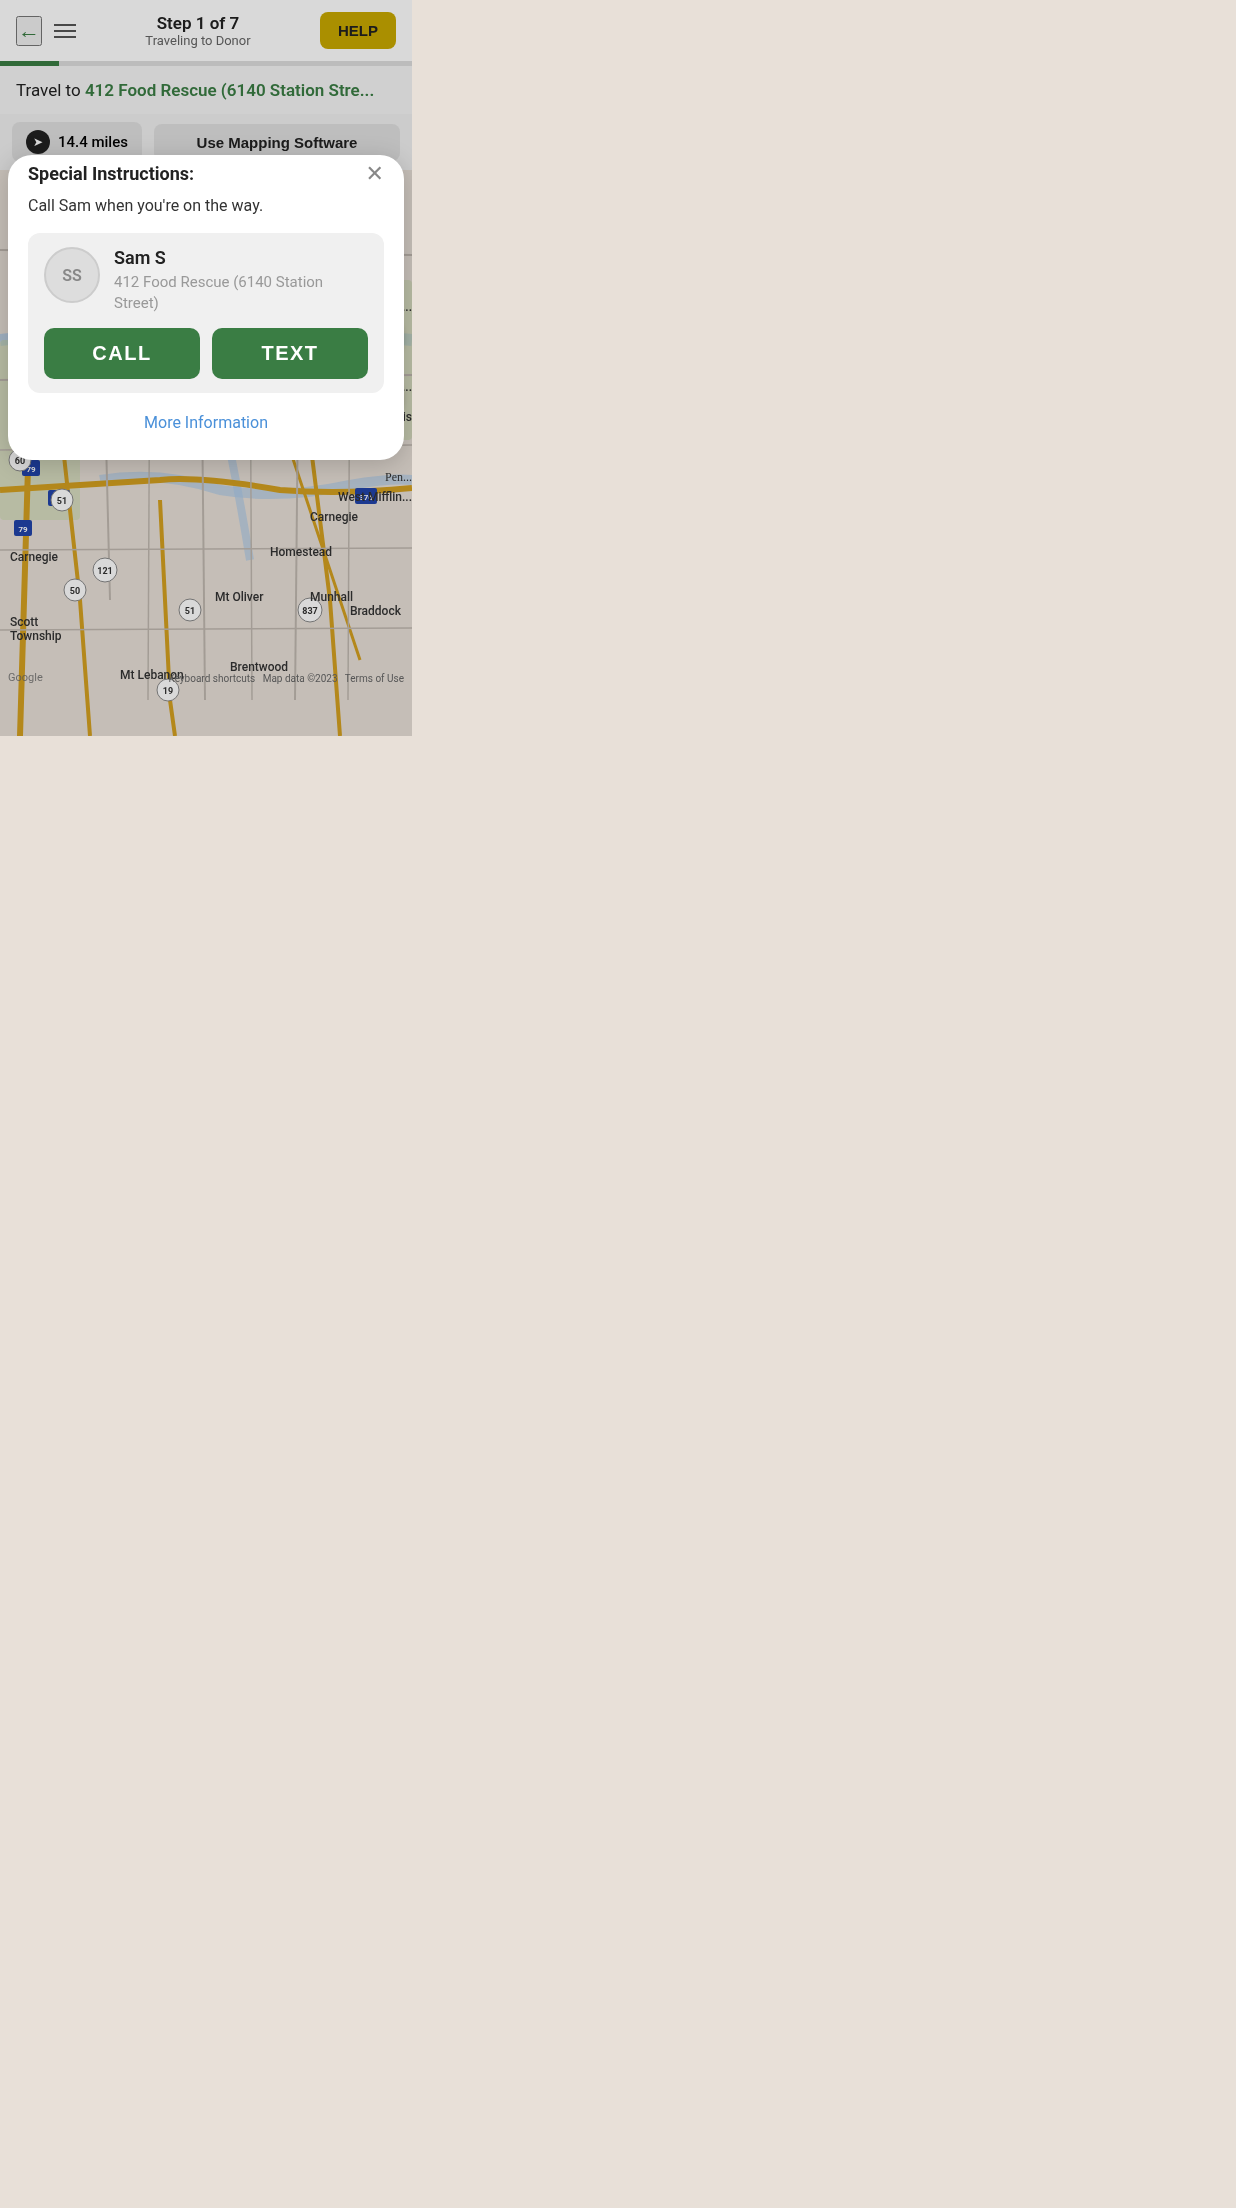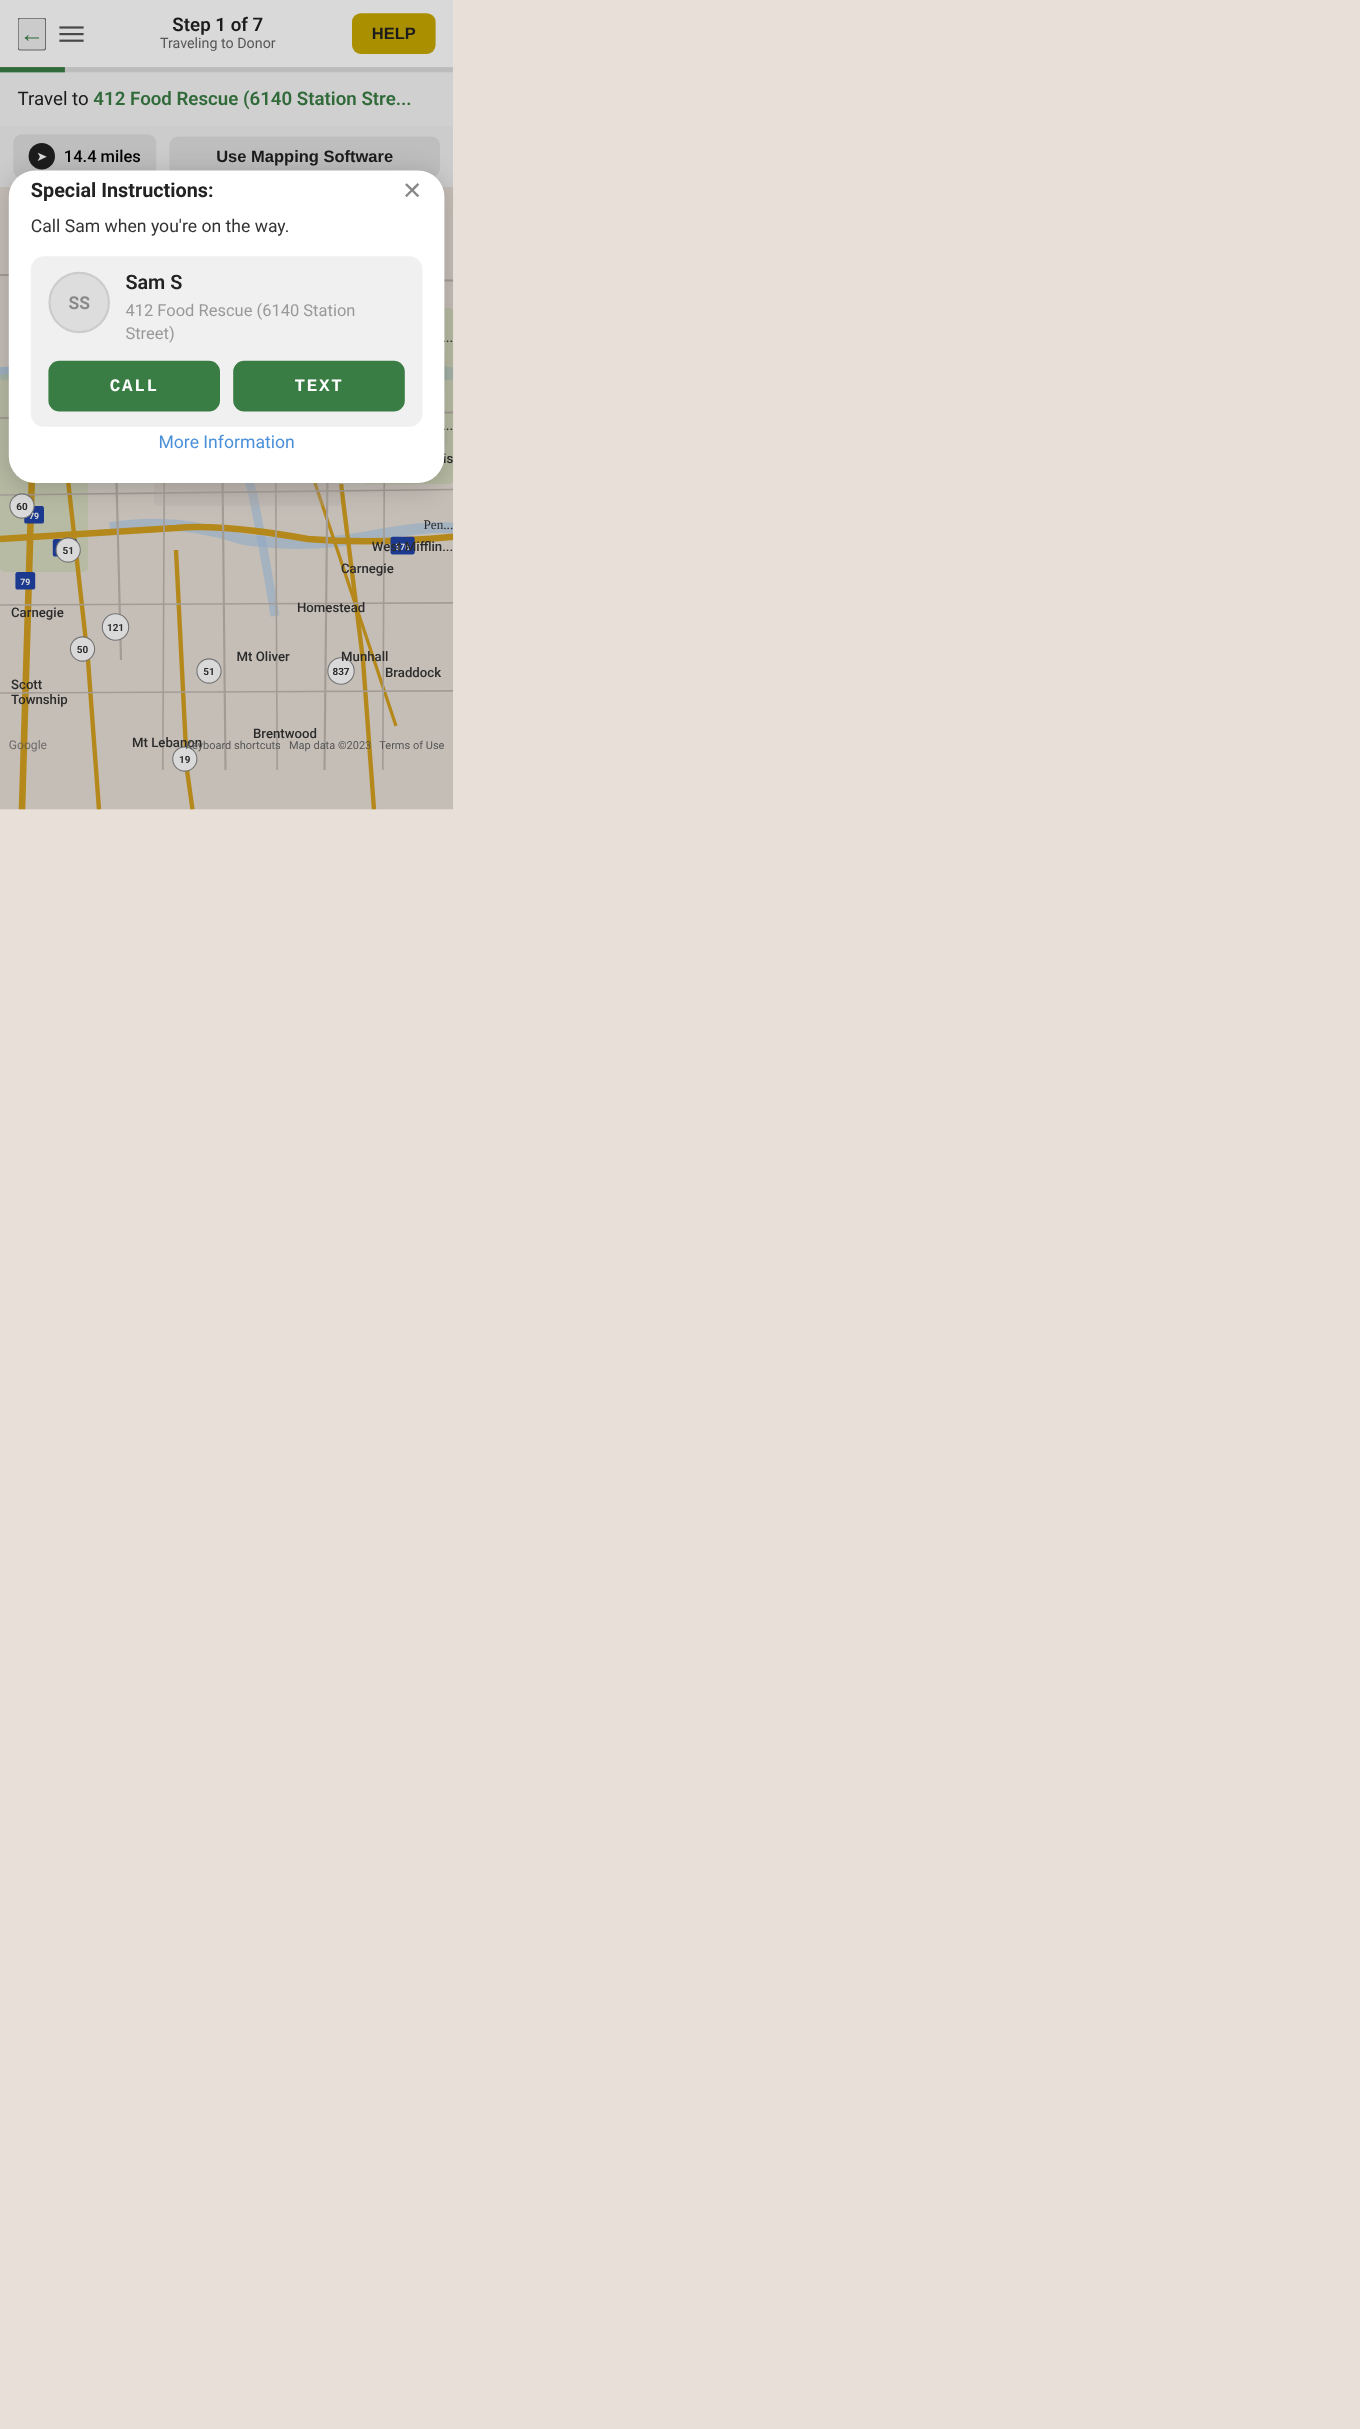--- a/index.html
+++ b/index.html
@@ -249,20 +249,21 @@
       color: #333;
       margin-bottom: 16px;
       line-height: 1.4;
     }
 
     
     .contact-card {
       background: #f0f0f0;
       border-radius: 12px;
       padding: 14px 16px;
+      margin-bottom: 16px;
     }
     .contact-top {
       display: flex;
       align-items: flex-start;
       gap: 14px;
       margin-bottom: 14px;
     }
     .avatar {
       width: 56px;
       height: 56px;
@@ -293,26 +294,25 @@
     }
     .contact-actions {
       display: flex;
       gap: 12px;
     }
     .action-btn {
       flex: 1;
       padding: 14px 0;
       border-radius: 10px;
       border: none;
-      font-size: 16px;
+      font-size: 20px;
       font-weight: 800;
       letter-spacing: 1.5px;
       cursor: pointer;
       color: #fff;
-      font-family: Liberation Mono, monospace;
     }
     .call-btn {
       background: #3a7d44;
     }
     .text-btn {
       background: #3a7d44;
     }
 
     
     .more-info-link {

